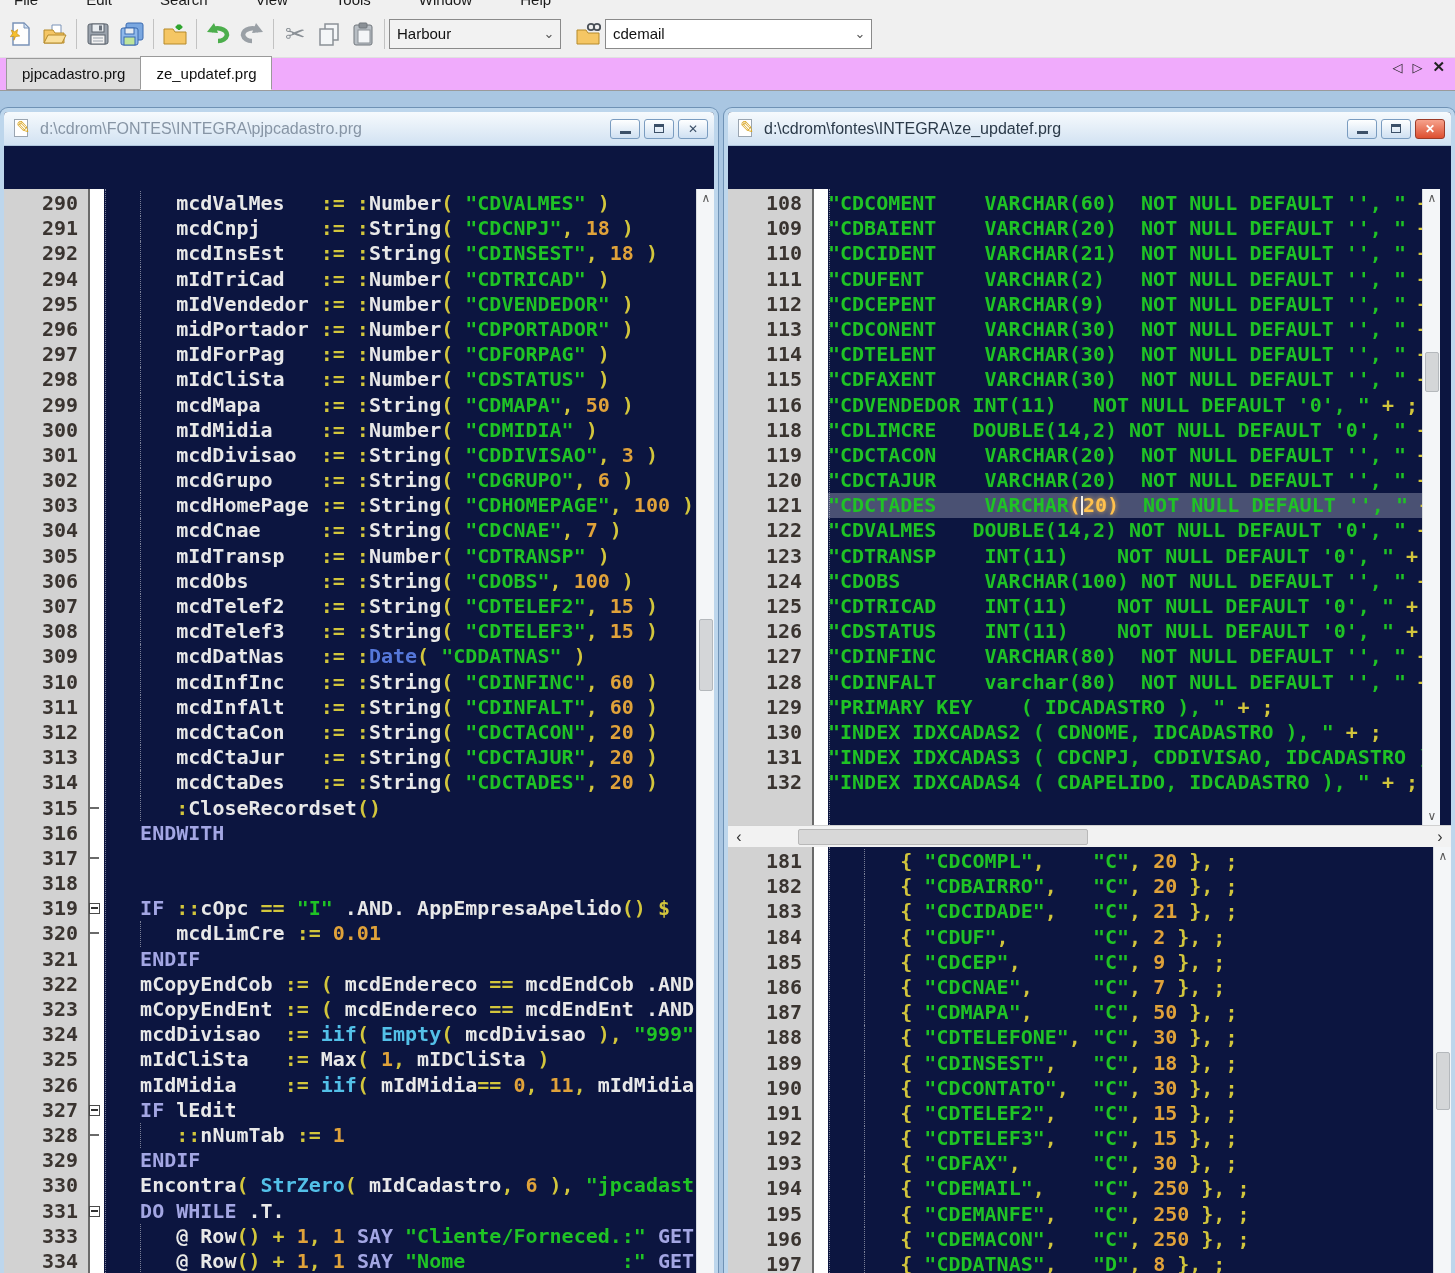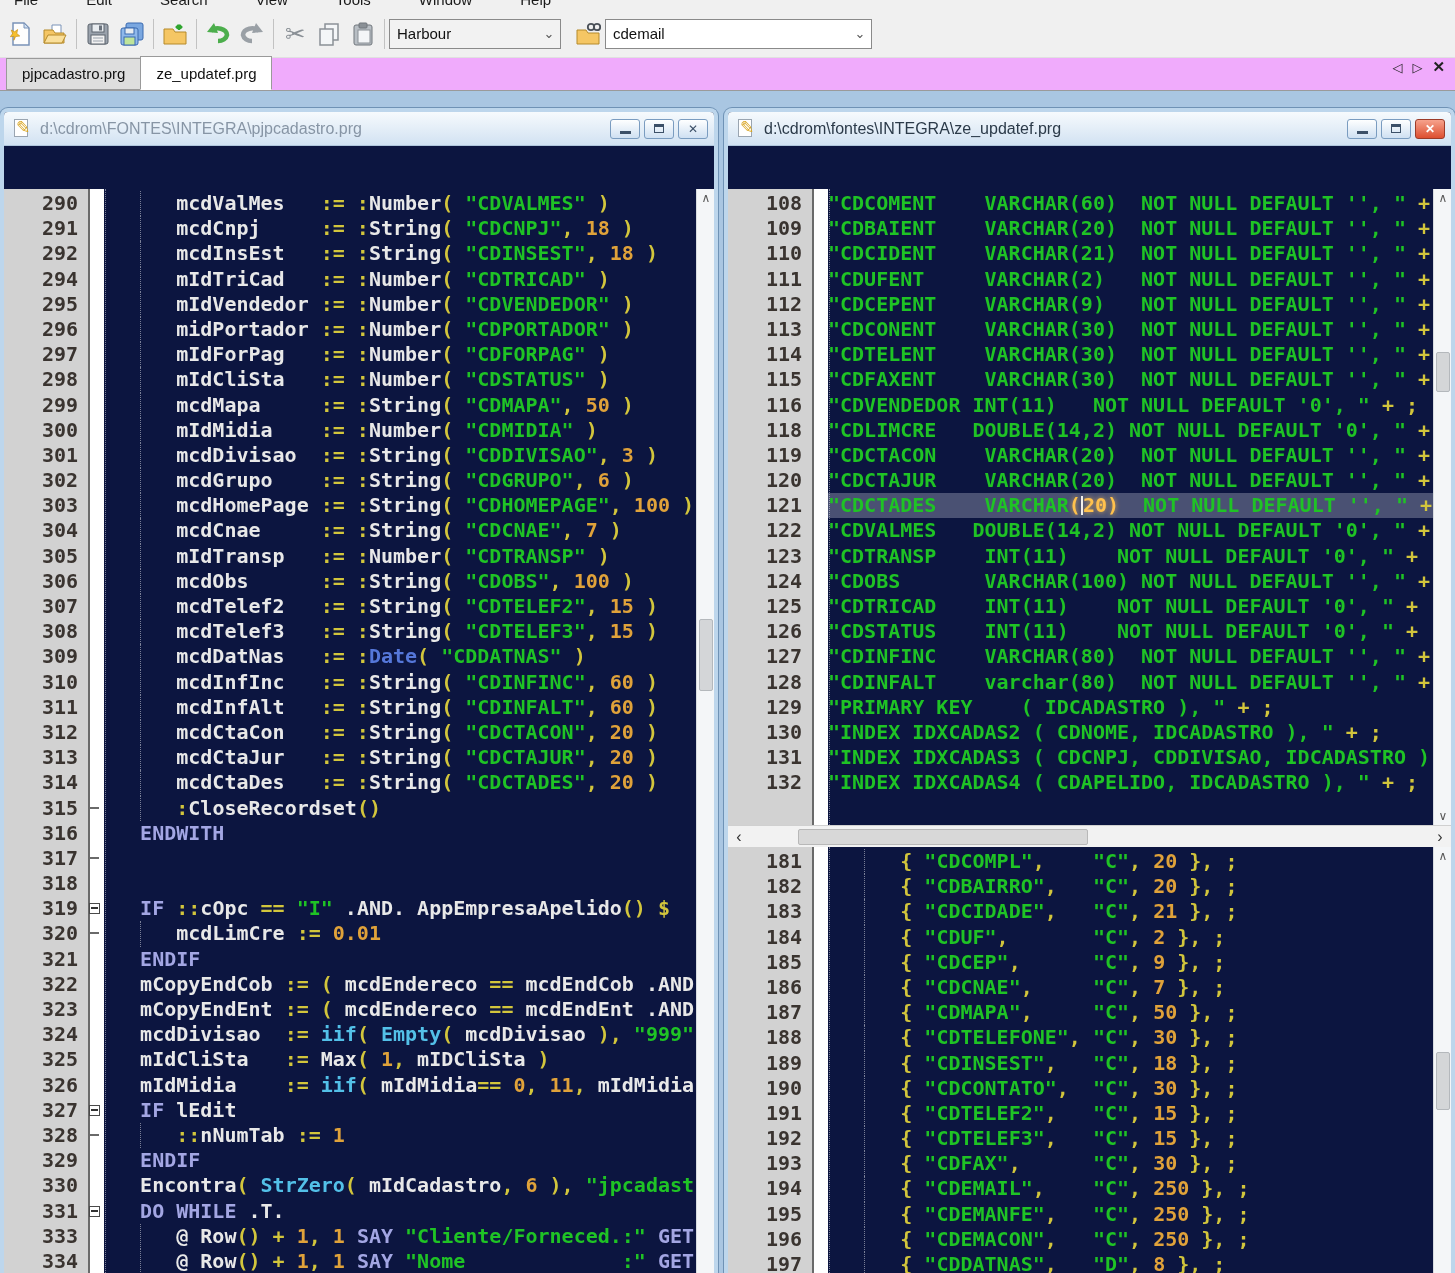--- a/index.html
+++ b/index.html
@@ -91,21 +91,21 @@
              border-left:1px solid #d8dce0; }
   .sarrow { position:absolute; left:0; width:18px; height:18px; display:flex; align-items:center;
             justify-content:center; font-size:12px; color:#5a5a5a; font-family:"DejaVu Sans",sans-serif; }
   .vthumb { position:absolute; left:2px; width:14px; background:#d4d6d8; border:1px solid #b4b8bc; border-radius:2px; }
   .hscroll { position:relative; height:22px; background:#f2f2f2; border-top:1px solid #d0d0d0; }
   .hscroll .ha { position:absolute; top:0; width:22px; height:22px; display:flex; align-items:center;
                  justify-content:center; font-size:16px; color:#333; }
   .hthumb { position:absolute; top:3px; height:16px; background:#d8d8d8; border:1px solid #b8b8b8; border-radius:2px; }
 
   
-  .pane-top { position:absolute; left:0; right:0; top:0; height:636px; }
+  .pane-top { position:absolute; left:0; right:11px; top:0; height:636px; }
   .pane-hsb { position:absolute; left:0; right:0; top:636px; height:22px; }
   .pane-bot { position:absolute; left:0; right:0; top:658px; bottom:0; }
   .pane-top .codepane, .pane-bot .codepane { position:absolute; inset:0 18px 0 0; }
 </style>
 </head>
 <body>
 
 <div id="stage">
 
   <div class="menubar">

